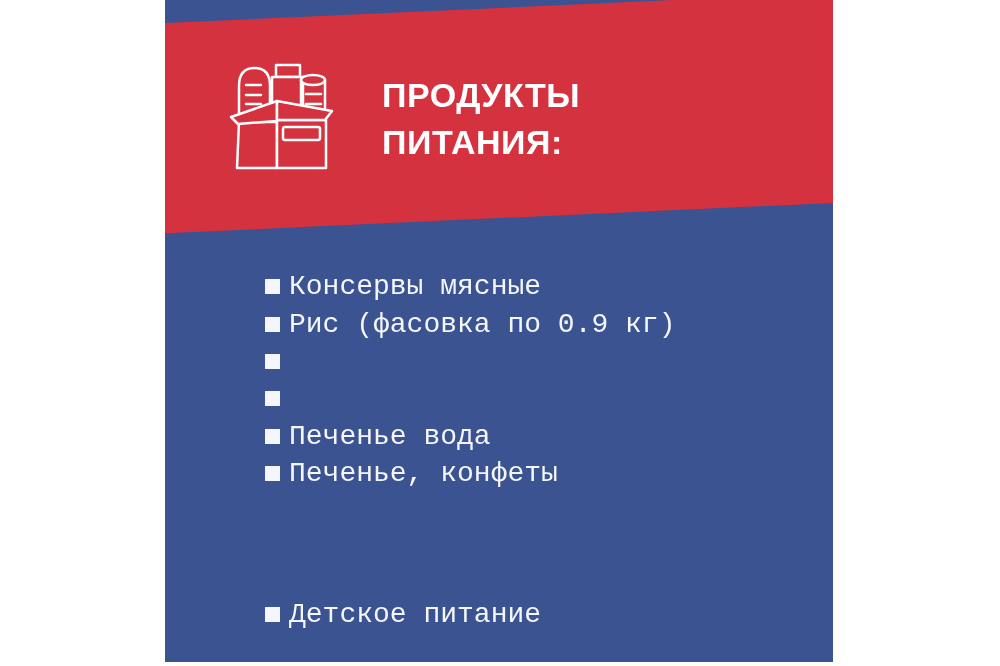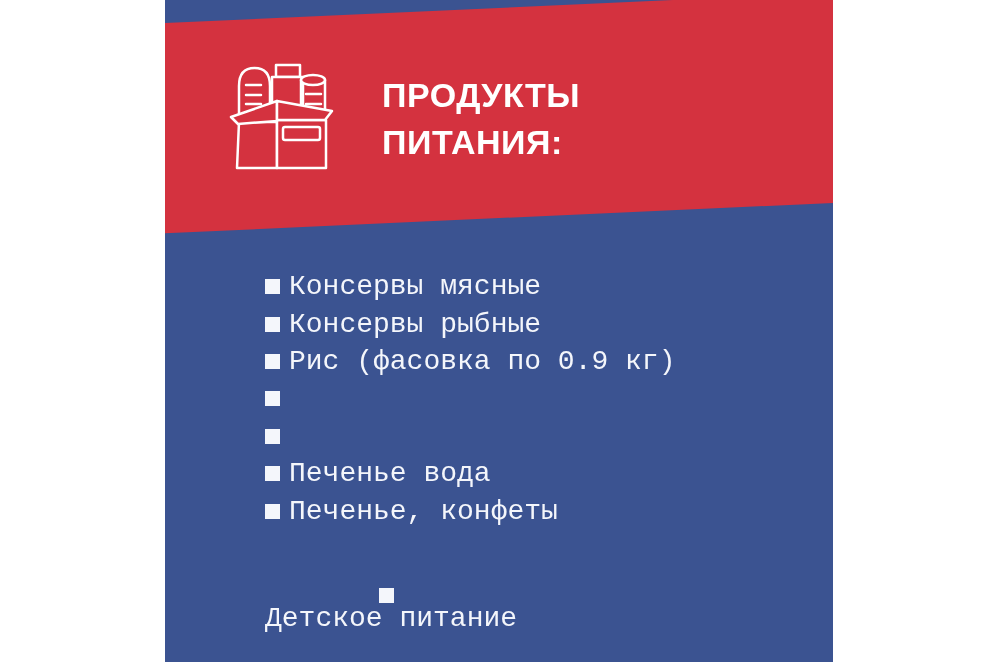--- a/index.html
+++ b/index.html
@@ -34,21 +34,21 @@
     position:absolute;left:100px;top:268px;margin:0;padding:0;list-style:none;z-index:2;
   }
   .food-list li{
     display:flex;align-items:center;height:37.4px;
     color:var(--text);font-size:28px;white-space:nowrap;font-family:Liberation Mono, monospace;
   }
   .food-list li .bullet{
     display:inline-block;width:15px;height:15px;background:var(--text);
     margin-right:9px;flex:0 0 auto;
   }
-  li.extra{margin-top:24px;flex-direction:column;}
+  li.extra{margin-top:32px;}
 </style>
 </head>
 <body>
 
 <div class="page">
   <div class="panel">
 
     <div class="band"></div>
 
     <svg class="header-icon" viewBox="0 0 112 112" fill="none" stroke="#ffffff" stroke-width="2.5" stroke-linecap="round" stroke-linejoin="round">
@@ -78,24 +78,20 @@
     </div>
 
     <ul class="food-list">
 
     <li>
         <span class="bullet"></span>
         <span>Консервы мясные</span>
       </li>
         <li>
         <span class="bullet"></span>
-        <span>Консервы рыбные</span>
-      </li>
-        <li>
-        <span class="bullet"></span>
         <span>Рис (фасовка по 0.9 кг)</span>
       </li>
         <li>
         <span class="bullet"></span>
       </li>
         <li>
         <span class="bullet"></span>
       </li>
         <li>
         <span class="bullet"></span>

